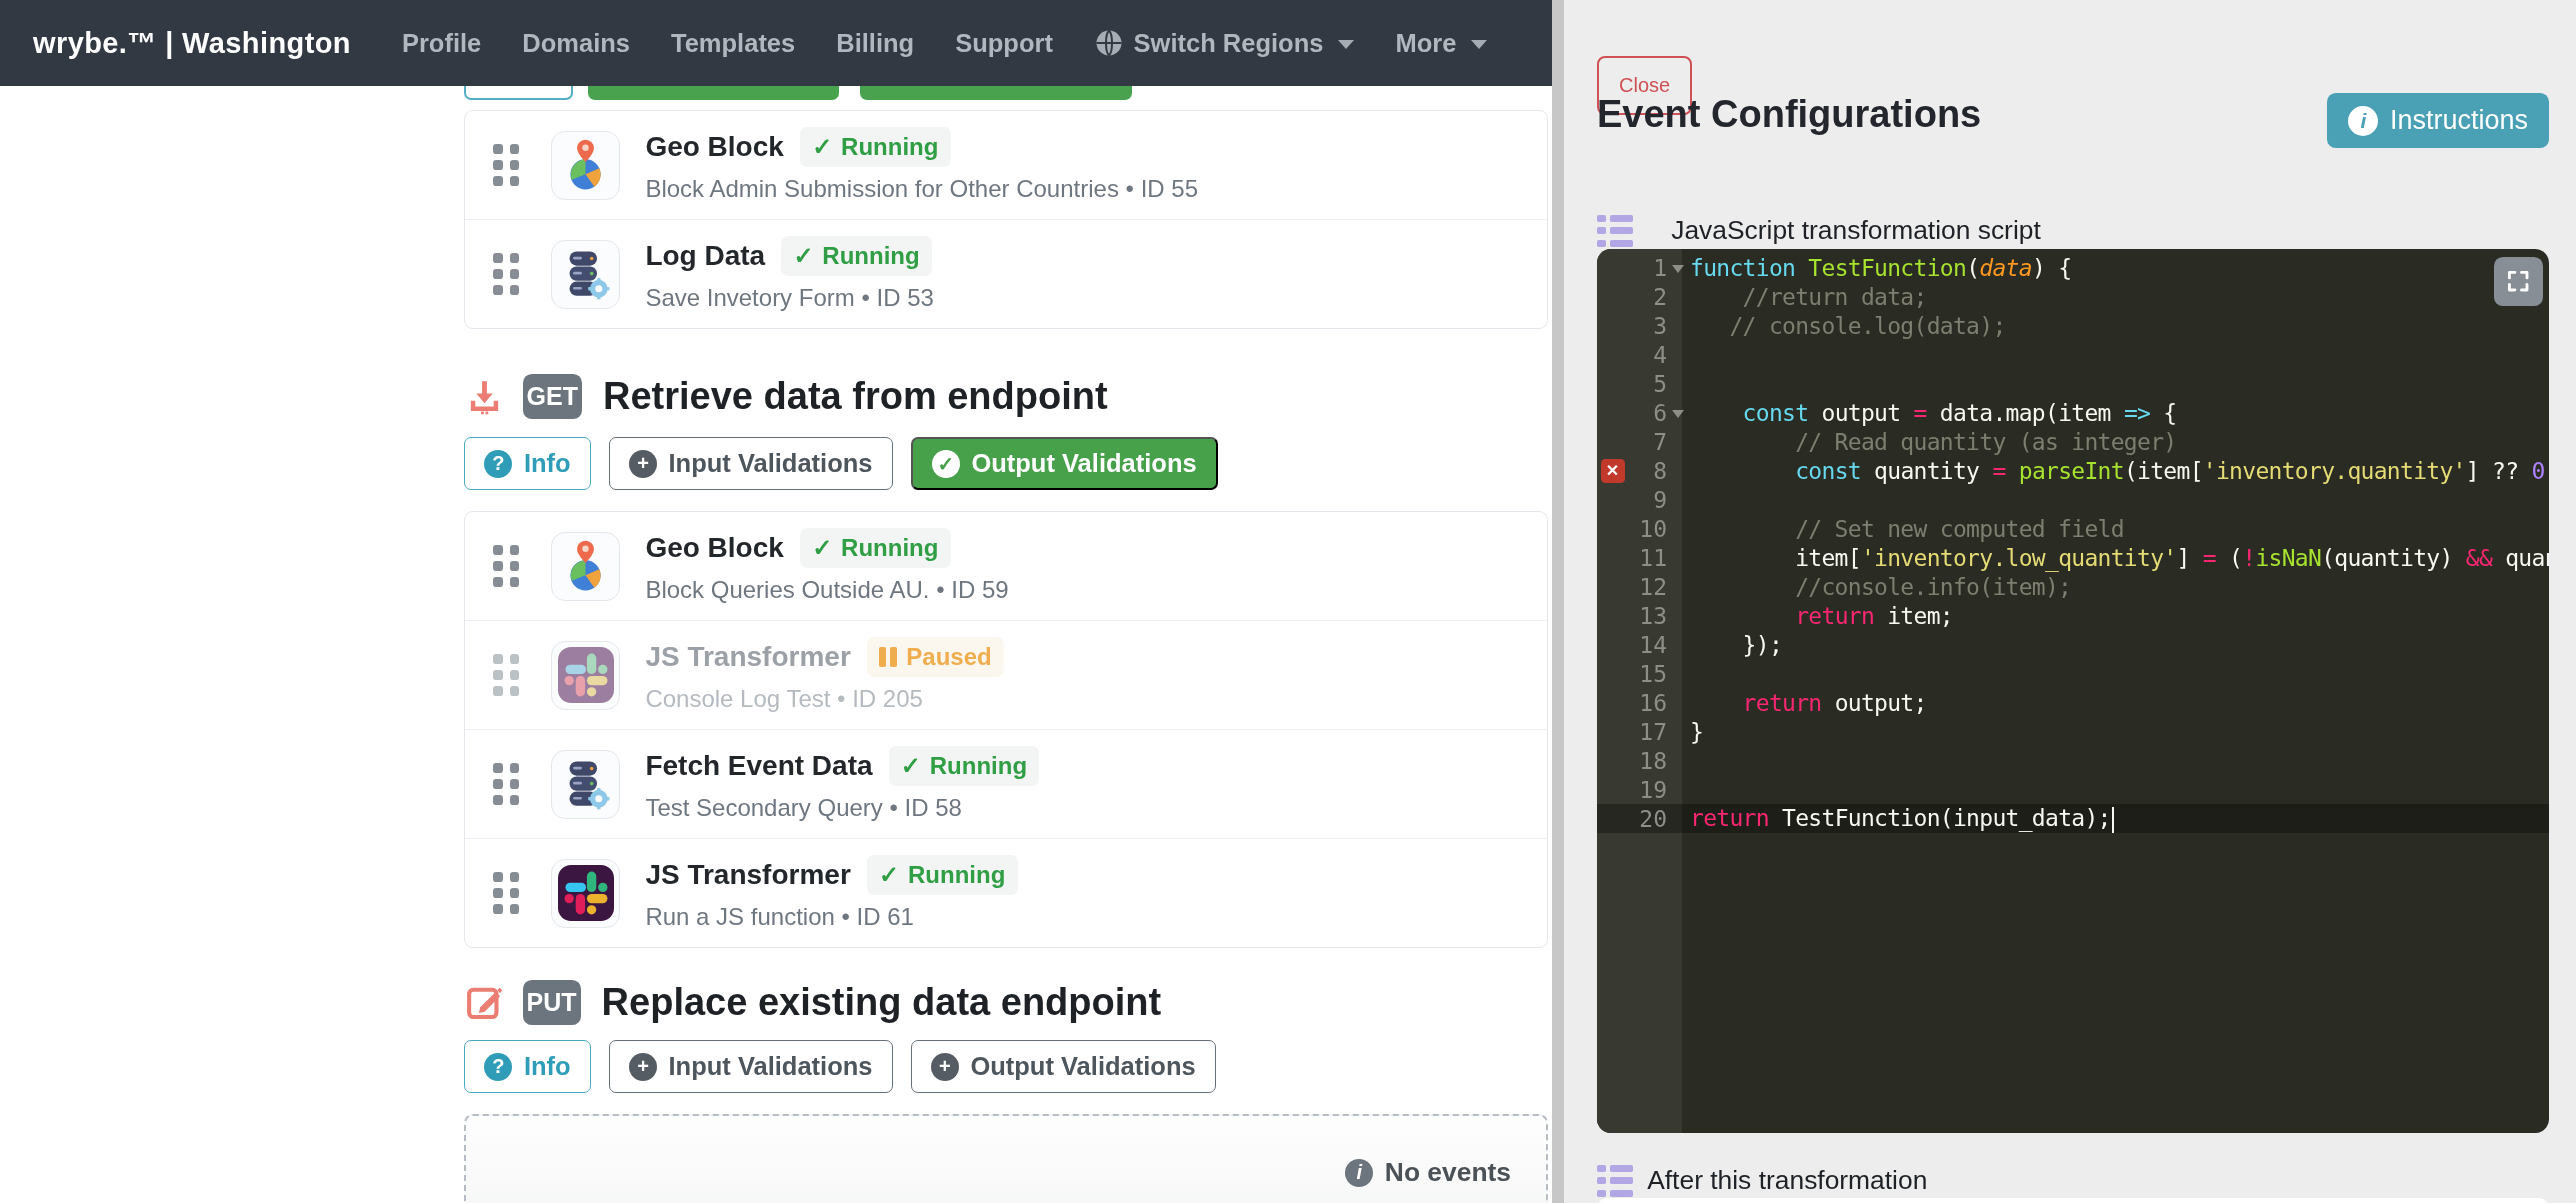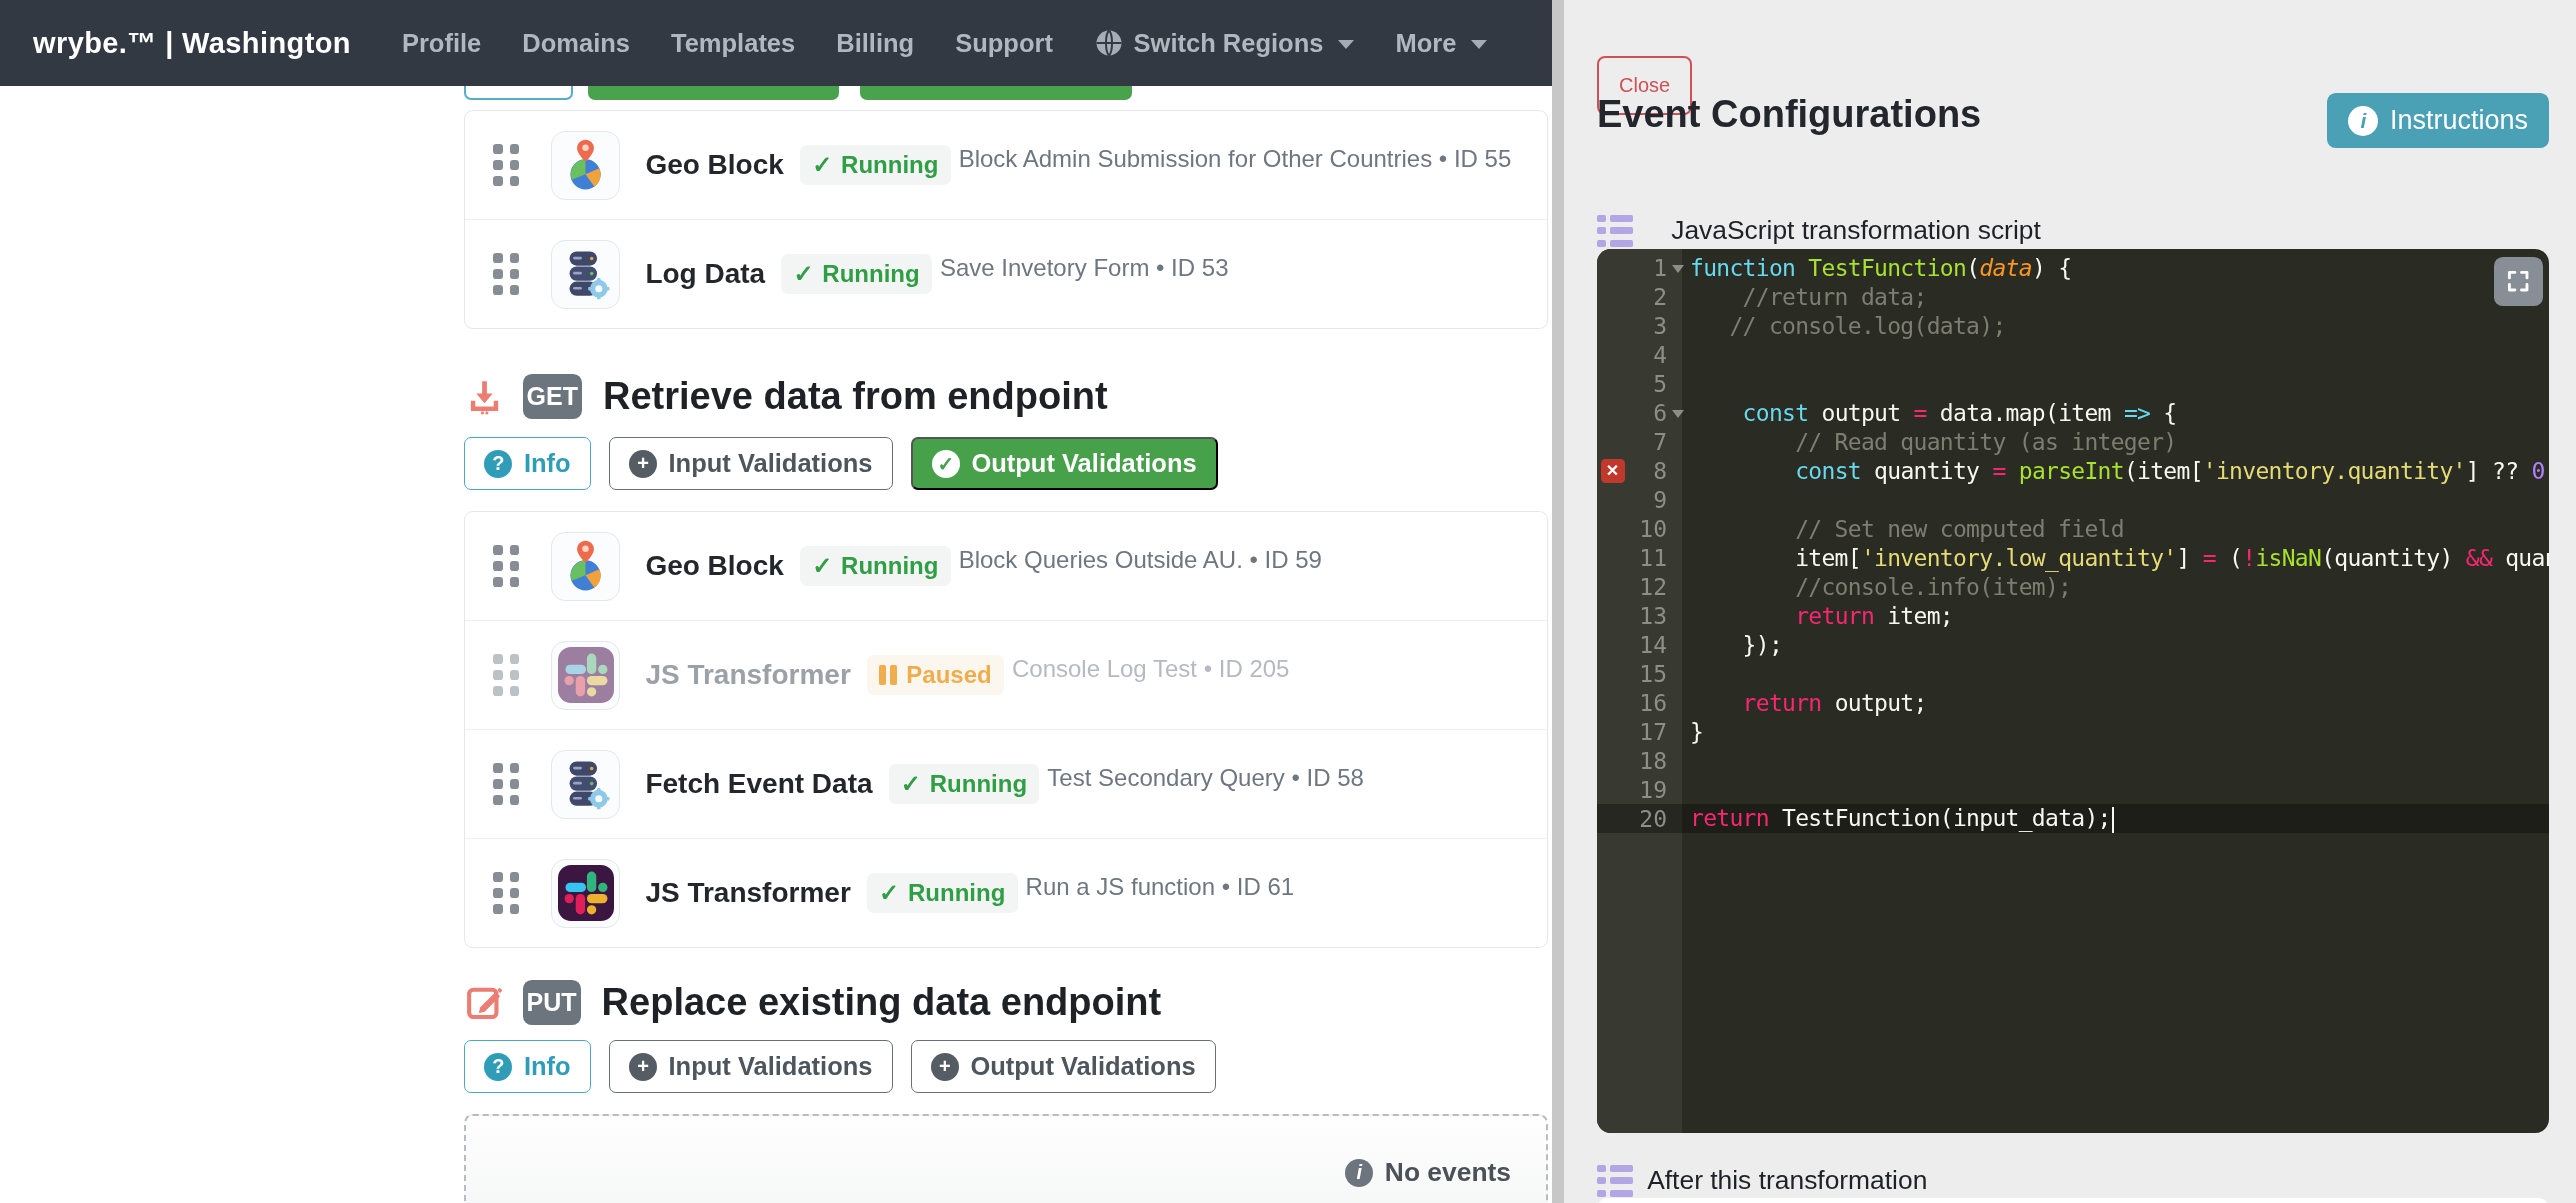--- a/index.html
+++ b/index.html
@@ -19,21 +19,21 @@
   .cb2{width:251px;background:#49a24d;margin-left:15px;}
   .cb3{width:272px;background:#49a24d;margin-left:21px;}
   
   .card{position:absolute;left:464px;width:1084px;background:#fff;border:1.8px solid #e4e7eb;border-radius:8.8px;box-sizing:border-box;z-index:2;}
   .ev-row{height:108px;display:flex;align-items:center;padding-left:28px;border-top:1.8px solid #edeff2;}
   .ev-row:first-child{border-top:none;}
   .drag{display:grid;grid-template-columns:9.7px 9.7px;grid-auto-rows:9.7px;gap:6.2px 7px;margin-right:0;cursor:grab;}
   .drag i{background:#878d94;border-radius:3.1px;display:block;}
   .icon-box{width:69px;height:69px;border:1.8px solid #e4e7eb;border-radius:14px;background:#fbfcfd;
             margin:0 25px 0 32px;display:flex;align-items:center;justify-content:center;box-sizing:border-box;flex:none;}
-  .row-text{display:flex;flex-direction:row;gap:8px;}
+  .row-text{display:flex;flex-direction:column;gap:8px;}
   .title-line{display:flex;align-items:center;gap:16px;}
   .row-title{font-size:28px;font-weight:700;color:#23272b;}
   .badge{display:inline-flex;align-items:center;gap:8.8px;background:#f3f5f4;border-radius:7px;
          padding:6.2px 12.3px;font-size:24px;font-weight:700;}
   .badge.running{color:#2f9e44;}
   .badge.paused{color:#f0ad4e;background:#fbf6ea;}
   .pause-bars{display:inline-flex;gap:4.4px;}
   .pause-bars i{width:7px;height:20px;background:#f0ad4e;border-radius:1.8px;display:block;}
   .row-desc{font-size:24px;color:#6e7780;}
   .ev-row.faded .row-title{color:#9ba1a7;}

